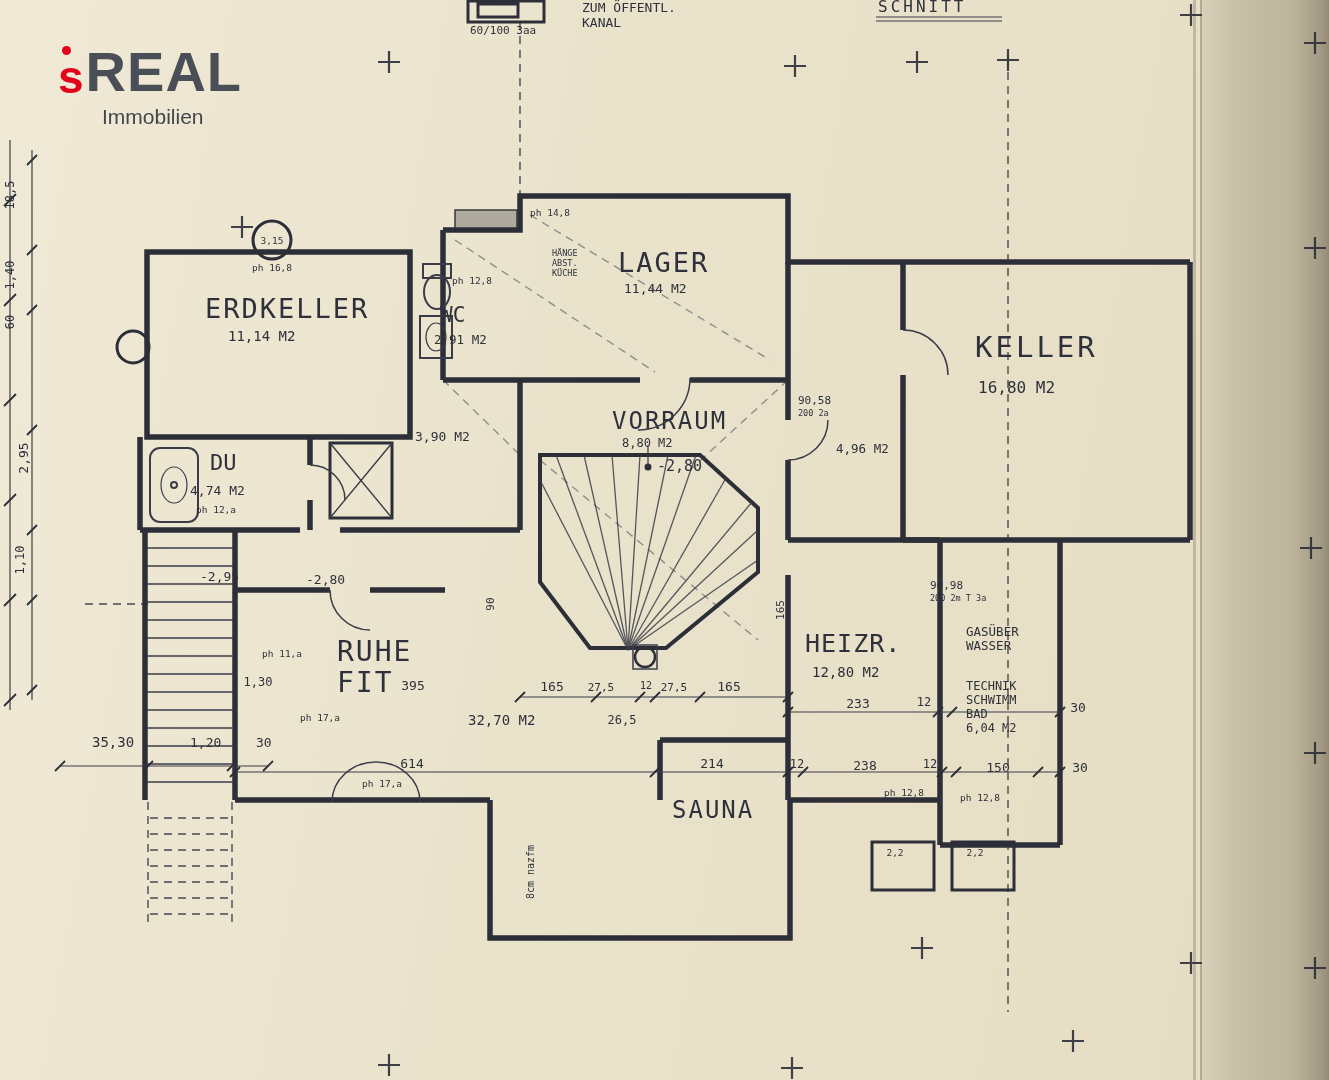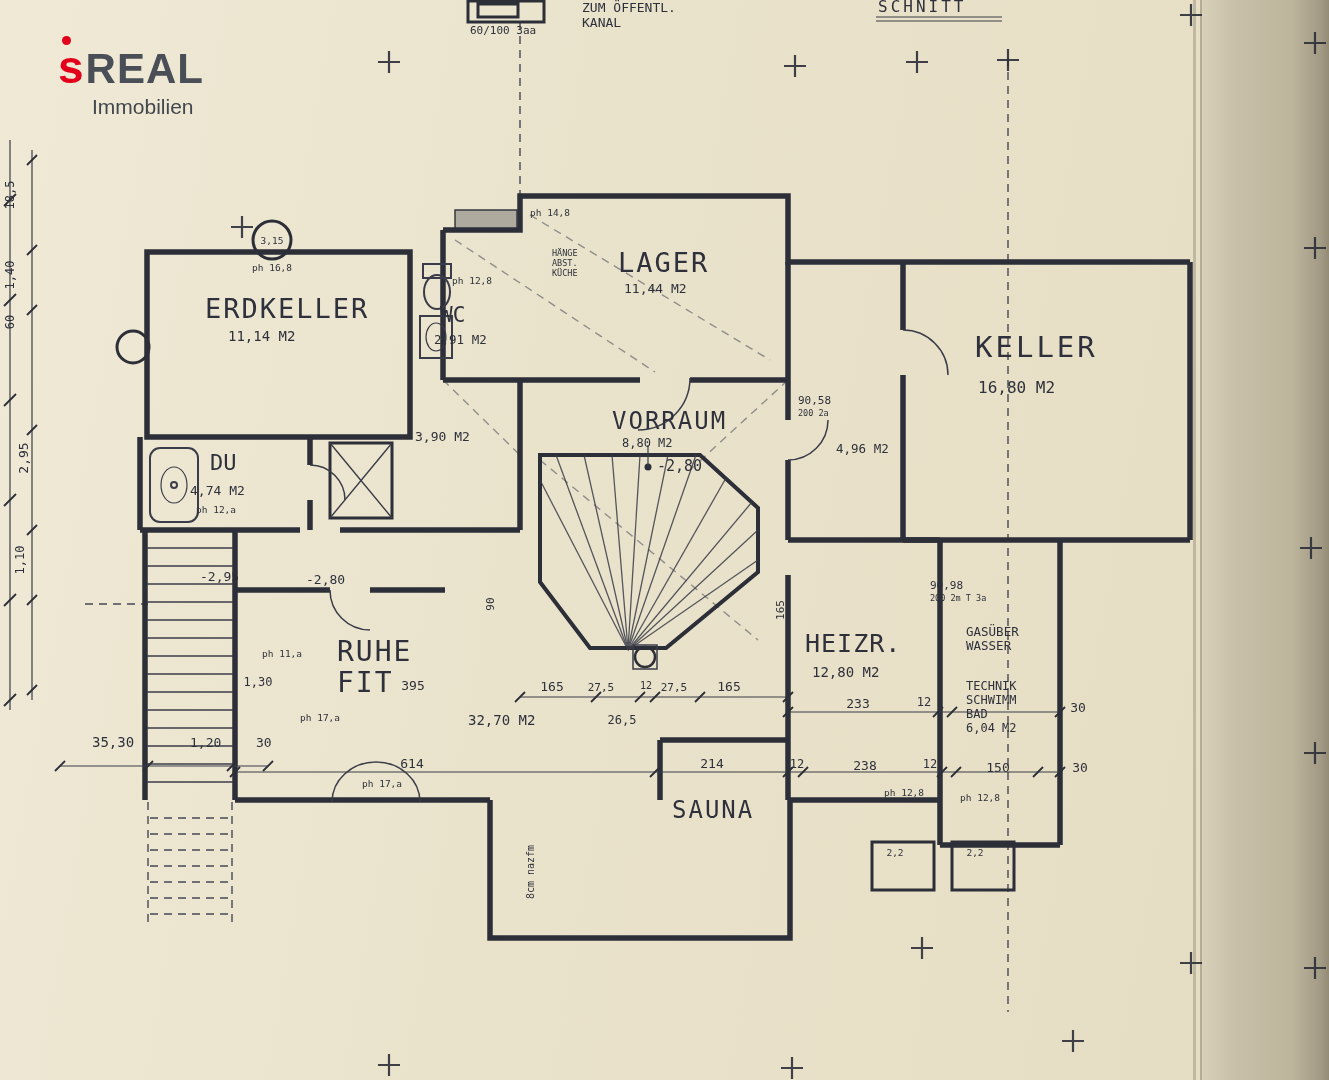--- a/index.html
+++ b/index.html
@@ -25,22 +25,22 @@
   }
   .logo-row{display:flex;align-items:flex-end;}
   .logo-s{
     position:relative;color:#e2001a;font-weight:700;font-size:46px;
     padding-right:2px;
   }
   .logo-s .dot{
     position:absolute;top:-8px;left:4px;width:9px;height:9px;border-radius:50%;
     background:#e2001a;
   }
-  .logo-name{font-weight:700;font-size:42px;letter-spacing:1px;color:#4a4f57;}
-  .logo-sub{margin-top:6px;margin-left:34px;font-size:21px;color:#42464d;}
+  .logo-name{font-weight:700;font-size:56px;letter-spacing:1px;color:#4a4f57;}
+  .logo-sub{margin-top:6px;margin-left:44px;font-size:21px;color:#42464d;}
   svg{position:absolute;top:0;left:0;}
   svg text{
     fill:#2e313b;
     font-family:"DejaVu Sans Mono", monospace;
   }
   .ink{stroke:#2c2e38;fill:none;}
   .thin{stroke:#3a3d49;fill:none;}
   .dash{stroke:#464956;fill:none;stroke-dasharray:8 6;}
   .faint{opacity:.55;}
 </style>

